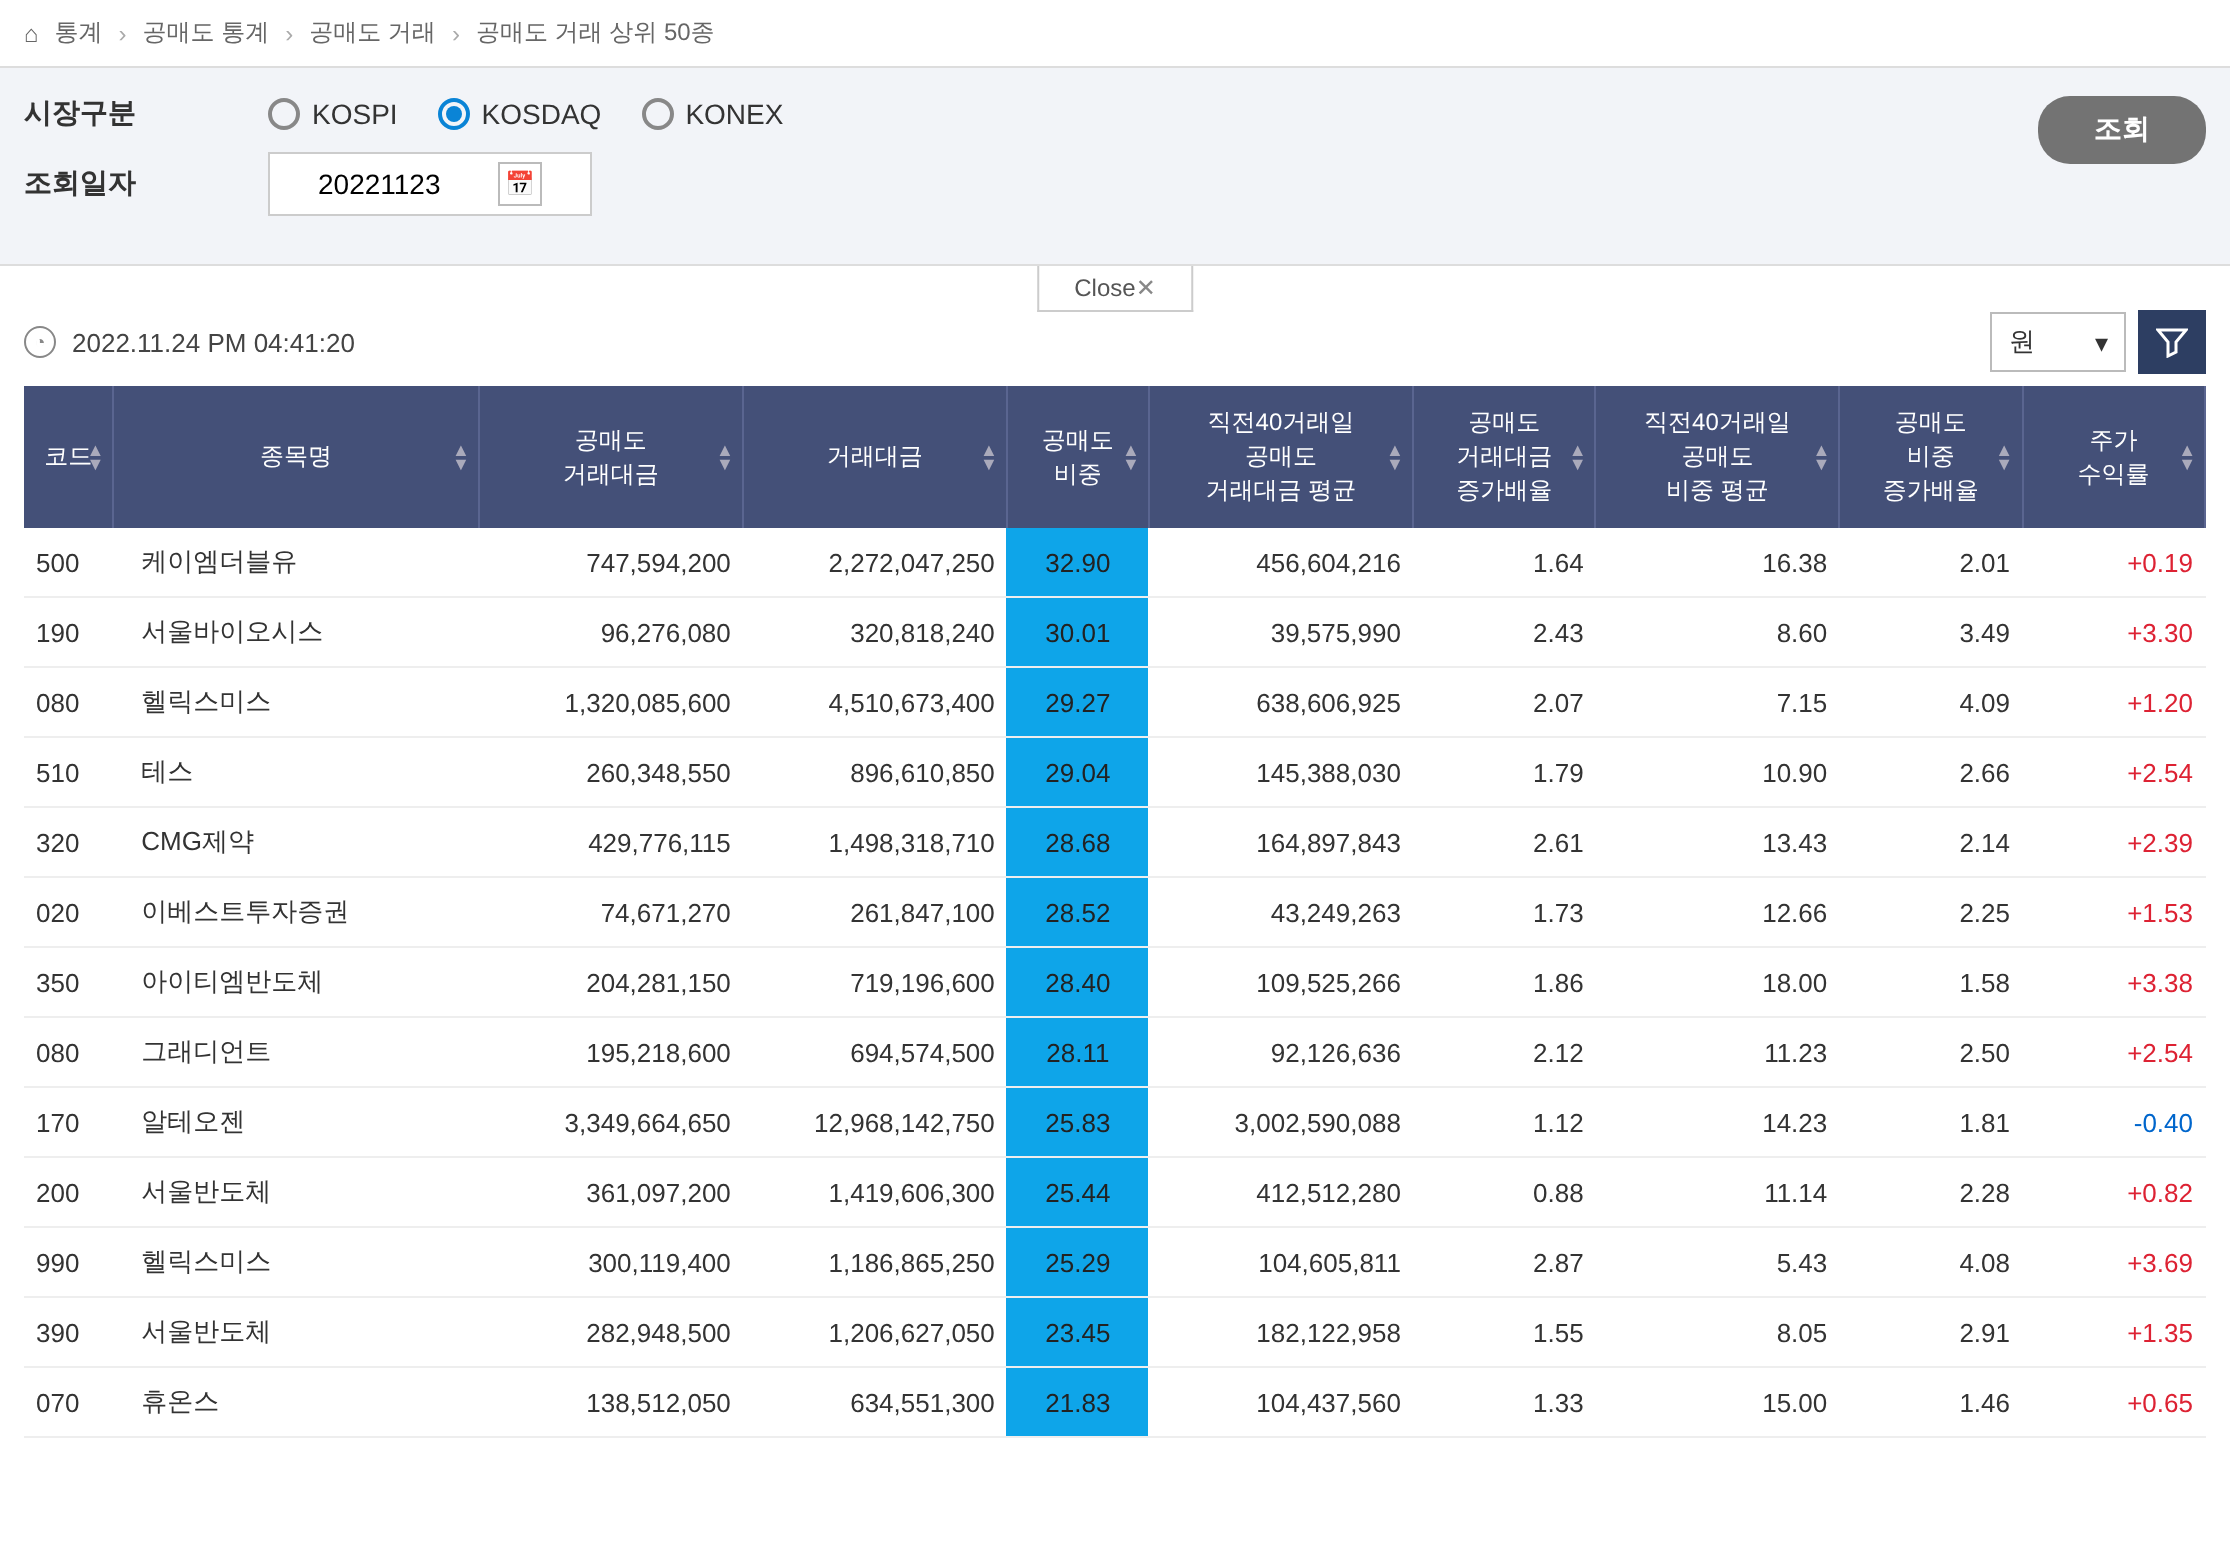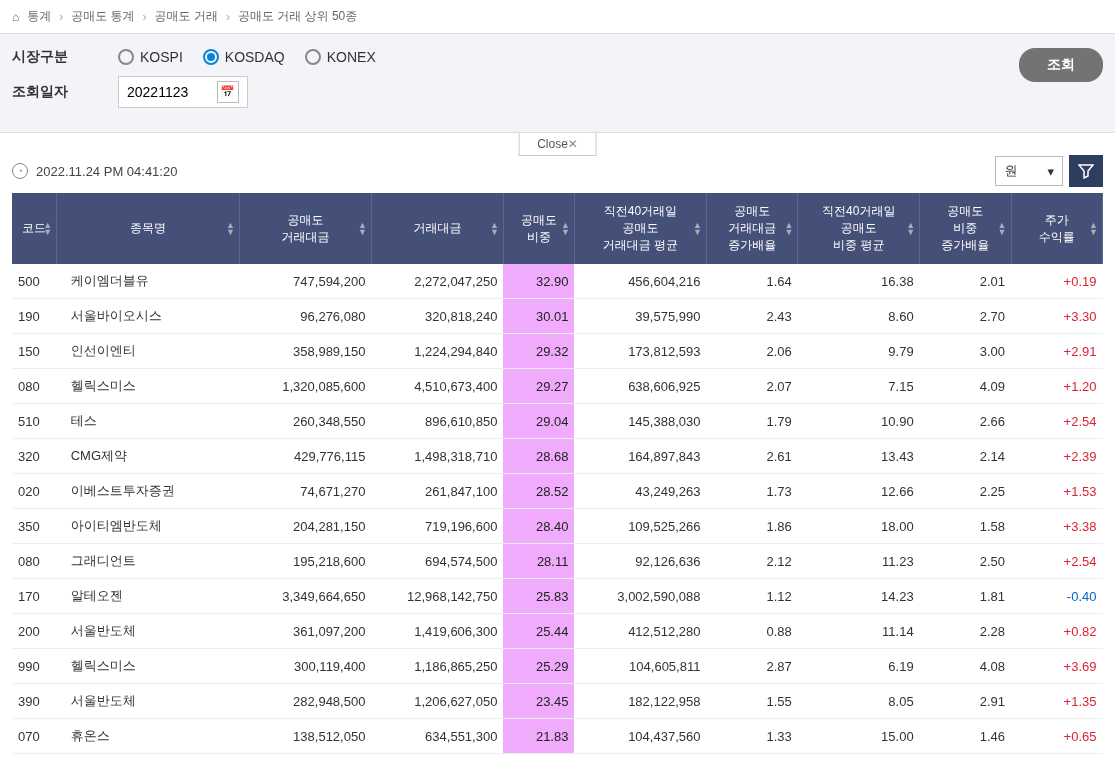--- a/index.html
+++ b/index.html
@@ -3,48 +3,48 @@
 <meta charset="utf-8">
 <style>
 * { box-sizing: border-box; margin: 0; padding: 0; }
 body { font-family: "Malgun Gothic", sans-serif; font-size: 13px; color: #333; background: #fff; width: 1115px; }
 .header-bar { display: flex; justify-content: space-between; align-items: center; padding: 8px 12px; border-bottom: 1px solid #ddd; }
 .page-title { font-size: 17px; font-weight: bold; color: #333; }
 .breadcrumb { display: flex; align-items: center; gap: 8px; font-size: 12px; color: #666; }
 .breadcrumb .sep { color: #aaa; }
 .home-icon { font-size: 12px; }
 .filter-panel { background: #f2f4f8; padding: 14px 12px; position: relative; border-bottom: 1px solid #ddd; }
-.filter-row { display: flex; align-items: center; gap: 16px; margin-bottom: 10px; }
+.filter-row { display: flex; align-items: center; gap: 32px; margin-bottom: 10px; }
 .filter-row:last-child { margin-bottom: 0; }
 .filter-label { font-weight: bold; width: 90px; font-size: 14px; }
 .radio-group { display: flex; gap: 20px; align-items: flex-start; }
 .radio-item { display: flex; align-items: center; gap: 6px; cursor: pointer; font-size: 14px; }
 .radio-circle { width: 16px; height: 16px; border: 2px solid #888; border-radius: 50%; display: inline-flex; align-items: center; justify-content: center; }
 .radio-circle.checked { border-color: #0a84d6; }
 .radio-dot { width: 8px; height: 8px; background: #0a84d6; border-radius: 50%; }
-.date-box { display: flex; align-items: center; border: 1px solid #ccc; background: #fff; padding: 4px 8px; gap: 10px; justify-content: space-between; }
+.date-box { display: flex; align-items: center; border: 1px solid #ccc; background: #fff; padding: 4px 24px; gap: 10px; justify-content: space-between; }
 .date-box input { border: none; outline: none; width: 80px; font-size: 14px; background: transparent; }
 .cal-icon { width: 22px; height: 22px; border: 1px solid #bbb; display: inline-flex; align-items: center; justify-content: center; font-size: 12px; }
 .search-btn { position: absolute; right: 12px; top: 14px; background: #737373; color: #fff; border: none; border-radius: 16px; padding: 8px 28px; font-size: 14px; font-weight: bold; cursor: pointer; }
 .close-tab { position: absolute; left: 50%; transform: translateX(-50%); bottom: -24px; background: #fff; border: 1px solid #ccc; border-top: none; padding: 4px 18px; font-size: 12px; color: #555; display: flex; align-items: center; cursor: pointer; }
 .close-x { color: #888; }
 .toolbar-row { display: flex; justify-content: space-between; align-items: center; padding: 10px 12px 6px; margin-top: 12px; }
 .timestamp-box { display: flex; align-items: center; gap: 8px; font-size: 13px; color: #444; }
 .clock-icon { width: 16px; height: 16px; border: 1.5px solid #888; border-radius: 50%; display: inline-flex; align-items: center; justify-content: center; font-size: 9px; color: #888; }
 .right-tools { display: flex; align-items: center; gap: 6px; }
 .unit-select { border: 1px solid #bbb; padding: 5px 8px; display: flex; align-items: center; gap: 30px; font-size: 13px; cursor: pointer; }
 .tool-btn { width: 34px; height: 32px; background: #2d3e62; color: #fff; display: inline-flex; align-items: center; justify-content: center; border: none; cursor: pointer; }
 .table-wrap { overflow-x: hidden; margin: 0 12px; }
 table { border-collapse: collapse; width: 100%; table-layout: fixed; }
 th { background: #445078; color: #fff; font-size: 12px; font-weight: normal; text-align: center; padding: 10px 4px; border-right: 1px solid #5a6590; position: relative; vertical-align: middle; }
 th .sort-handle { position: absolute; right: 4px; top: 50%; transform: translateY(-50%); font-size: 9px; color: #aab; display: flex; flex-direction: column; line-height: 7px; cursor: pointer; }
 td { padding: 8px 6px; border-bottom: 1px solid #eee; font-size: 13px; text-align: right; color: #333; }
 td.code { text-align: left; }
 td.name { text-align: left; padding-left: 14px; }
-td.highlight { background: #f0abfc; color: #222; }
+td.highlight { background: #0ea5e9; text-align: center; color: #222; }
 td.pos { color: #d23; }
 td.neg { color: #06c; }
 col.c-code { width: 44px; }
 col.c-name { width: 180px; }
 col.c-v1 { width: 130px; }
 col.c-v2 { width: 130px; }
 col.c-v3 { width: 70px; }
 col.c-v4 { width: 130px; }
 col.c-v5 { width: 90px; }
 col.c-v6 { width: 120px; }
@@ -203,34 +203,22 @@
         </tr>
         <tr>
           <td class="code">190</td>
           <td class="name">서울바이오시스</td>
           <td>96,276,080</td>
           <td>320,818,240</td>
           <td class="highlight">30.01</td>
           <td>39,575,990</td>
           <td>2.43</td>
           <td>8.60</td>
-          <td>2.70</td>
+          <td>3.49</td>
           <td class="pos">+3.30</td>
-        </tr>
-        <tr>
-          <td class="code">150</td>
-          <td class="name">인선이엔티</td>
-          <td>358,989,150</td>
-          <td>1,224,294,840</td>
-          <td class="highlight">29.32</td>
-          <td>173,812,593</td>
-          <td>2.06</td>
-          <td>9.79</td>
-          <td>3.00</td>
-          <td class="pos">+2.91</td>
         </tr>
         <tr>
           <td class="code">080</td>
           <td class="name">헬릭스미스</td>
           <td>1,320,085,600</td>
           <td>4,510,673,400</td>
           <td class="highlight">29.27</td>
           <td>638,606,925</td>
           <td>2.07</td>
           <td>7.15</td>
@@ -322,21 +310,21 @@
           <td class="pos">+0.82</td>
         </tr>
         <tr>
           <td class="code">990</td>
           <td class="name">헬릭스미스</td>
           <td>300,119,400</td>
           <td>1,186,865,250</td>
           <td class="highlight">25.29</td>
           <td>104,605,811</td>
           <td>2.87</td>
-          <td>6.19</td>
+          <td>5.43</td>
           <td>4.08</td>
           <td class="pos">+3.69</td>
         </tr>
         <tr>
           <td class="code">390</td>
           <td class="name">서울반도체</td>
           <td>282,948,500</td>
           <td>1,206,627,050</td>
           <td class="highlight">23.45</td>
           <td>182,122,958</td>

